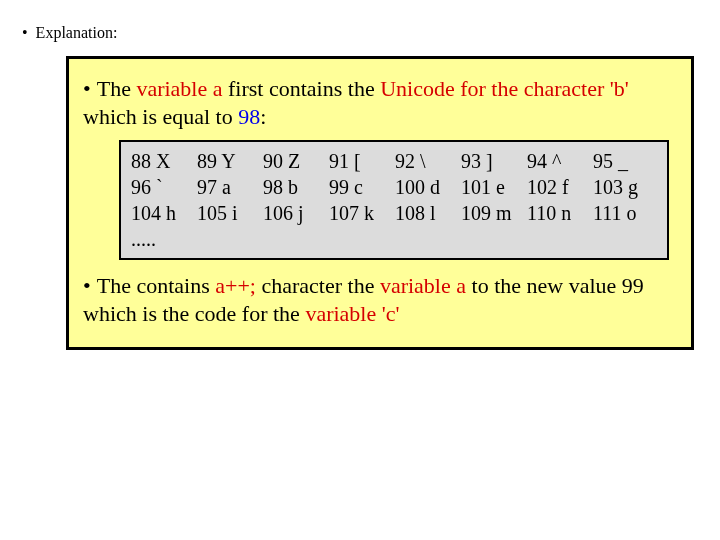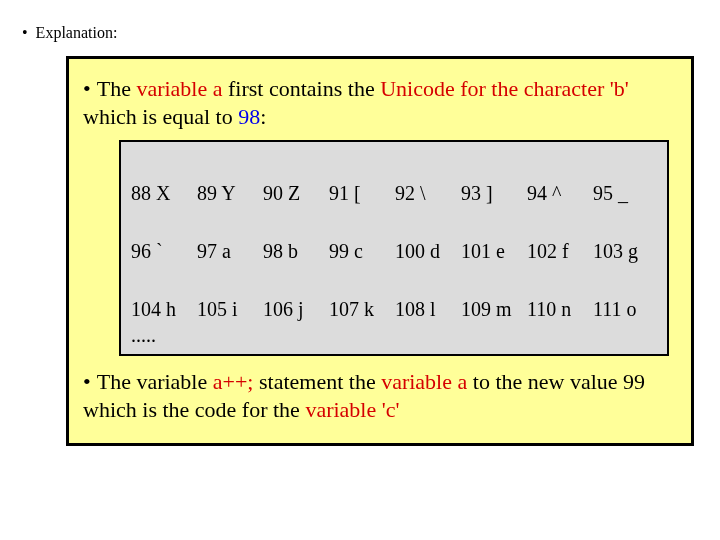--- a/index.html
+++ b/index.html
@@ -55,21 +55,20 @@
     padding: 6px 10px;
     margin: 10px 0 12px 36px;
     box-sizing: border-box;
     width: 550px;
   }
   .codeline {
     white-space: nowrap;
   }
   .codeline .tok {
     display: inline-block;
-    margin-top: 32px;
   }
   .red { color: #d50000; }
   .blue { color: #0000ee; }
 </style>
 </head>
 <body>
 
 <div class="slide">
 
 
@@ -84,19 +83,19 @@
     </p>
 
     <div class="codebox">
       <div class="codeline"><span class="tok" style="min-width: 62px; margin-right: 4px;">88 X</span><span class="tok" style="min-width: 62px; margin-right: 4px;">89 Y</span><span class="tok" style="min-width: 62px; margin-right: 4px;">90 Z</span><span class="tok" style="min-width: 62px; margin-right: 4px;">91 [</span><span class="tok" style="min-width: 62px; margin-right: 4px;">92 \</span><span class="tok" style="min-width: 62px; margin-right: 4px;">93 ]</span><span class="tok" style="min-width: 62px; margin-right: 4px;">94 ^</span><span class="tok" style="min-width: 62px; margin-right: 4px;">95 _</span></div>
       <div class="codeline"><span class="tok" style="min-width: 62px; margin-right: 4px;">96 `</span><span class="tok" style="min-width: 62px; margin-right: 4px;">97 a</span><span class="tok" style="min-width: 62px; margin-right: 4px;">98 b</span><span class="tok" style="min-width: 62px; margin-right: 4px;">99 c</span><span class="tok" style="min-width: 62px; margin-right: 4px;">100 d</span><span class="tok" style="min-width: 62px; margin-right: 4px;">101 e</span><span class="tok" style="min-width: 62px; margin-right: 4px;">102 f</span><span class="tok" style="min-width: 62px; margin-right: 4px;">103 g</span></div>
       <div class="codeline"><span class="tok" style="min-width: 62px; margin-right: 4px;">104 h</span><span class="tok" style="min-width: 62px; margin-right: 4px;">105 i</span><span class="tok" style="min-width: 62px; margin-right: 4px;">106 j</span><span class="tok" style="min-width: 62px; margin-right: 4px;">107 k</span><span class="tok" style="min-width: 62px; margin-right: 4px;">108 l</span><span class="tok" style="min-width: 62px; margin-right: 4px;">109 m</span><span class="tok" style="min-width: 62px; margin-right: 4px;">110 n</span><span class="tok" style="min-width: 62px; margin-right: 4px;">111 o</span></div>
       <div class="codeline">.....</div>
     </div>
 
     <p class="para">
-      <span class="bullet">•</span><span>The variable </span><span class="red">a++;</span><span> statement the </span><span class="red">variable a</span><span> to the new value 99 which is the code for the </span><span class="red">variable 'c'</span>
+      <span class="bullet">•</span><span>The contains </span><span class="red">a++;</span><span> character the </span><span class="red">variable a</span><span> to the new value 99 which is the code for the </span><span class="red">variable 'c'</span>
     </p>
 
 
   </div>
 
 </div>
 
 </body></html>

